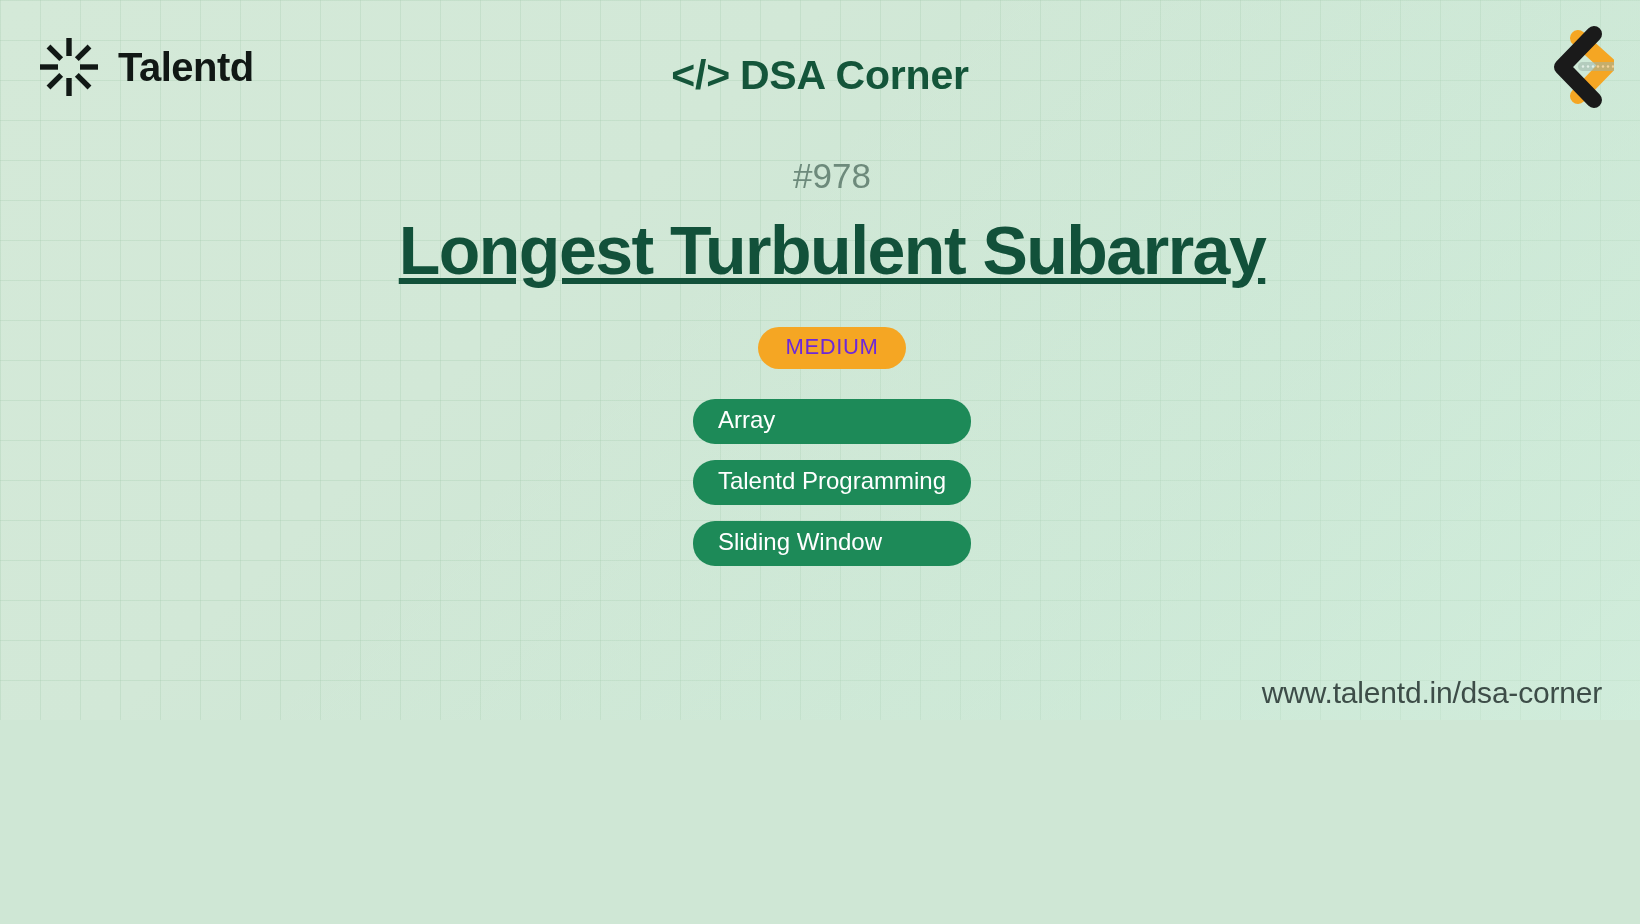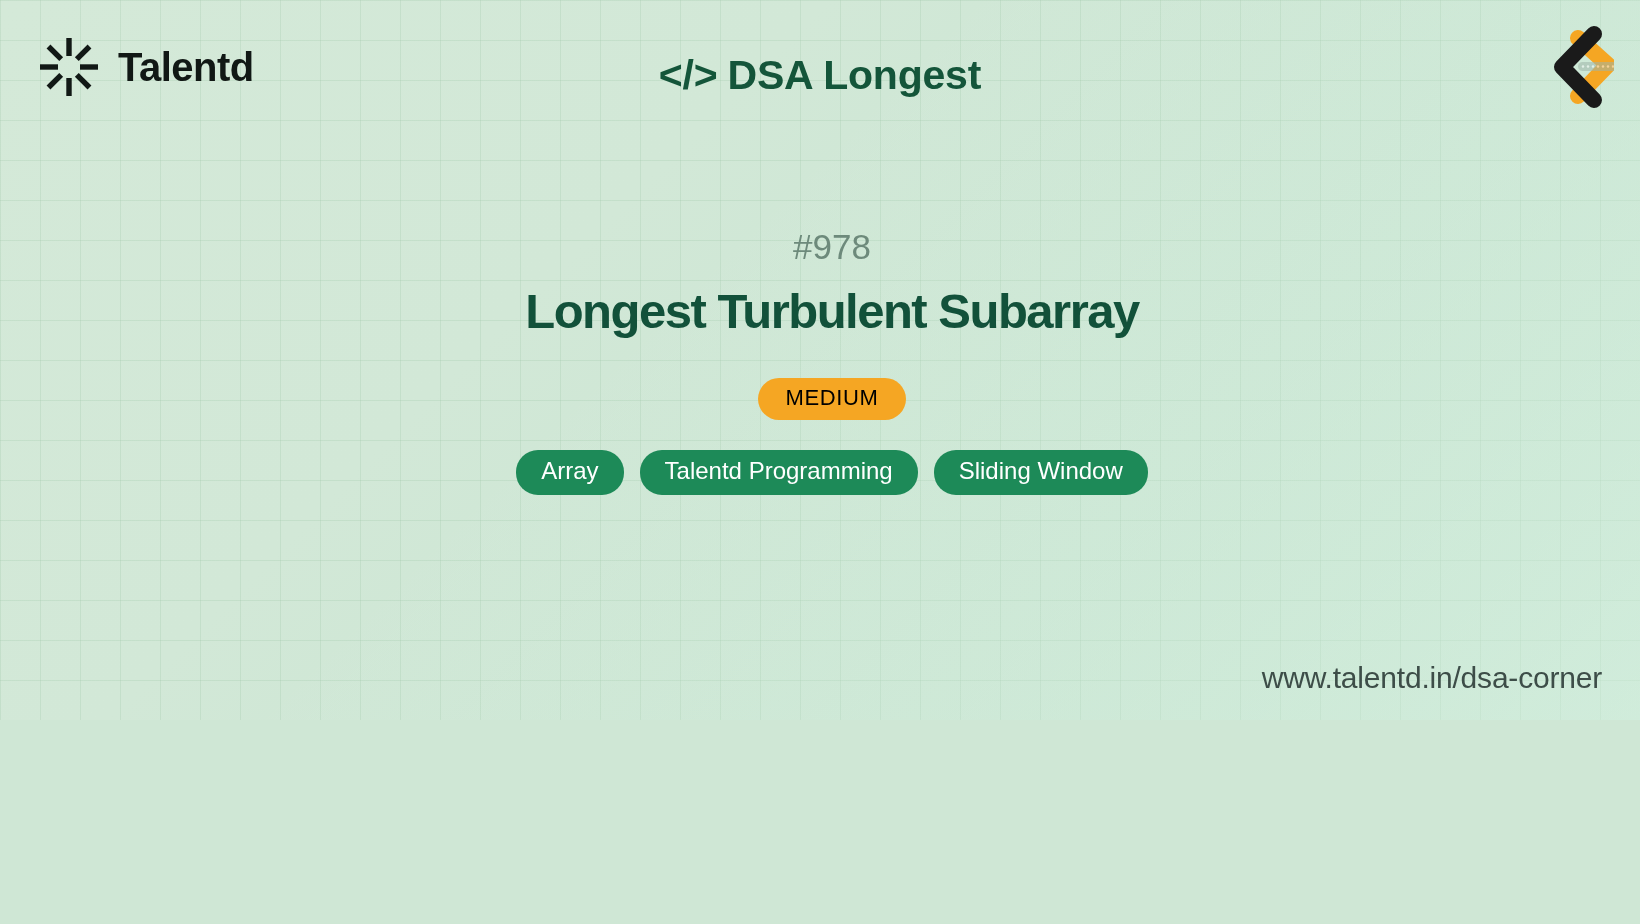--- a/index.html
+++ b/index.html
@@ -113,46 +113,47 @@
 
   #problem-number {
     font-size: 35px;
     font-weight: 400;
     color: #6d8a7b;
     line-height: 1;
     margin-bottom: 22px;
   }
 
   #problem-title {
-    font-size: 49px;
+    font-size: 68px;
     font-weight: 700;
     color: #12513a;
     letter-spacing: -1.5px;
     line-height: 1.05;
     text-align: center;
     margin-bottom: 40px;
     white-space: nowrap;
+    text-decoration: underline;
   }
 
   #difficulty-badge {
     display: inline-block;
     background: #f5a623;
-    color: #000000;
+    color: #6d28d9;
     font-size: 22px;
     font-weight: 400;
     letter-spacing: 0.6px;
     padding: 9px 28px 11px;
     border-radius: 22px;
     line-height: 1;
     margin-bottom: 30px;
   }
 
   #tag-list {
     display: flex;
-    flex-direction: row;
+    flex-direction: column;
     justify-content: center;
     gap: 16px;
     margin-bottom: 46px;
   }
   .tag-pill {
     background: #1d8a58;
     color: #ffffff;
     font-size: 24px;
     font-weight: 400;
     padding: 9px 25px 12px;
@@ -171,21 +172,21 @@
     font-weight: 700;
     color: #12513a;
     margin-right: 4px;
   }
   #solutions-label { font-weight: 400; color: #5e7d6e; }
 
   
   #footer {
     position: absolute;
     right: 38px;
-    bottom: 27px;
+    bottom: 12px;
     z-index: 5;
     margin-left: 16px;
   }
   #footer-url {
     font-size: 30px;
     font-weight: 400;
     color: #3d4d48;
     letter-spacing: -0.2px;
     line-height: 1;
     white-space: nowrap;
@@ -213,21 +214,21 @@
             <line x1="38.8" y1="38.8" x2="51.5" y2="51.5"></line>
             <line x1="51.5" y1="10.5" x2="38.8" y2="23.2"></line>
             <line x1="23.2" y1="38.8" x2="10.5" y2="51.5"></line>
           </g>
         </svg>
       </span>
       <span id="brand-name">Talentd</span>
     </div>
 
     <div id="header-title">
-      <span class="code-tag">&lt;/&gt;</span><span>DSA Longest</span>
+      <span class="code-tag">&lt;/&gt;</span><span>DSA Corner</span>
     </div>
 
     <div id="corner-logo">
       <svg width="118" height="92" viewBox="0 0 118 92" xmlns="http://www.w3.org/2000/svg" aria-hidden="true">
 
         <path d="M56 16 L86 43 L56 74" fill="none" stroke="#f5a623" stroke-width="16" stroke-linecap="round" stroke-linejoin="round"></path>
 
         <path d="M72 12 L40 45 L72 78" fill="none" stroke="#1a1a1a" stroke-width="16" stroke-linecap="round" stroke-linejoin="round"></path>
 
         <g opacity="0.55">

